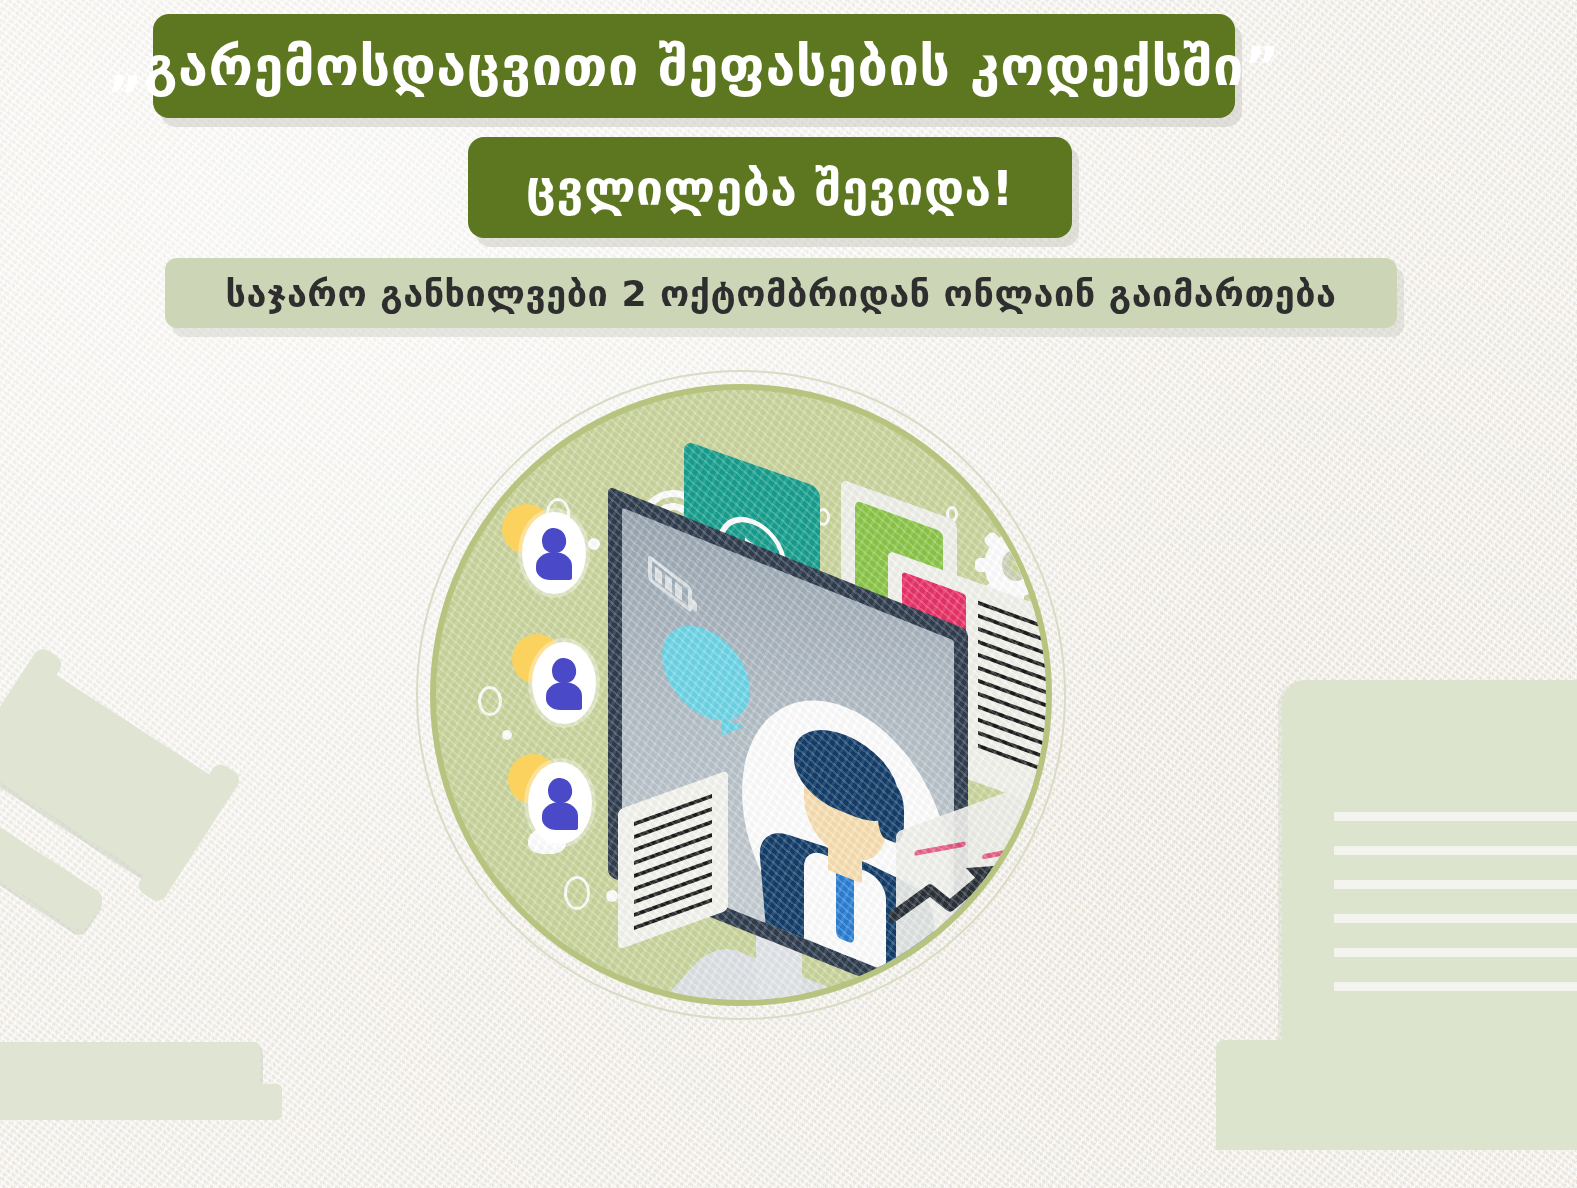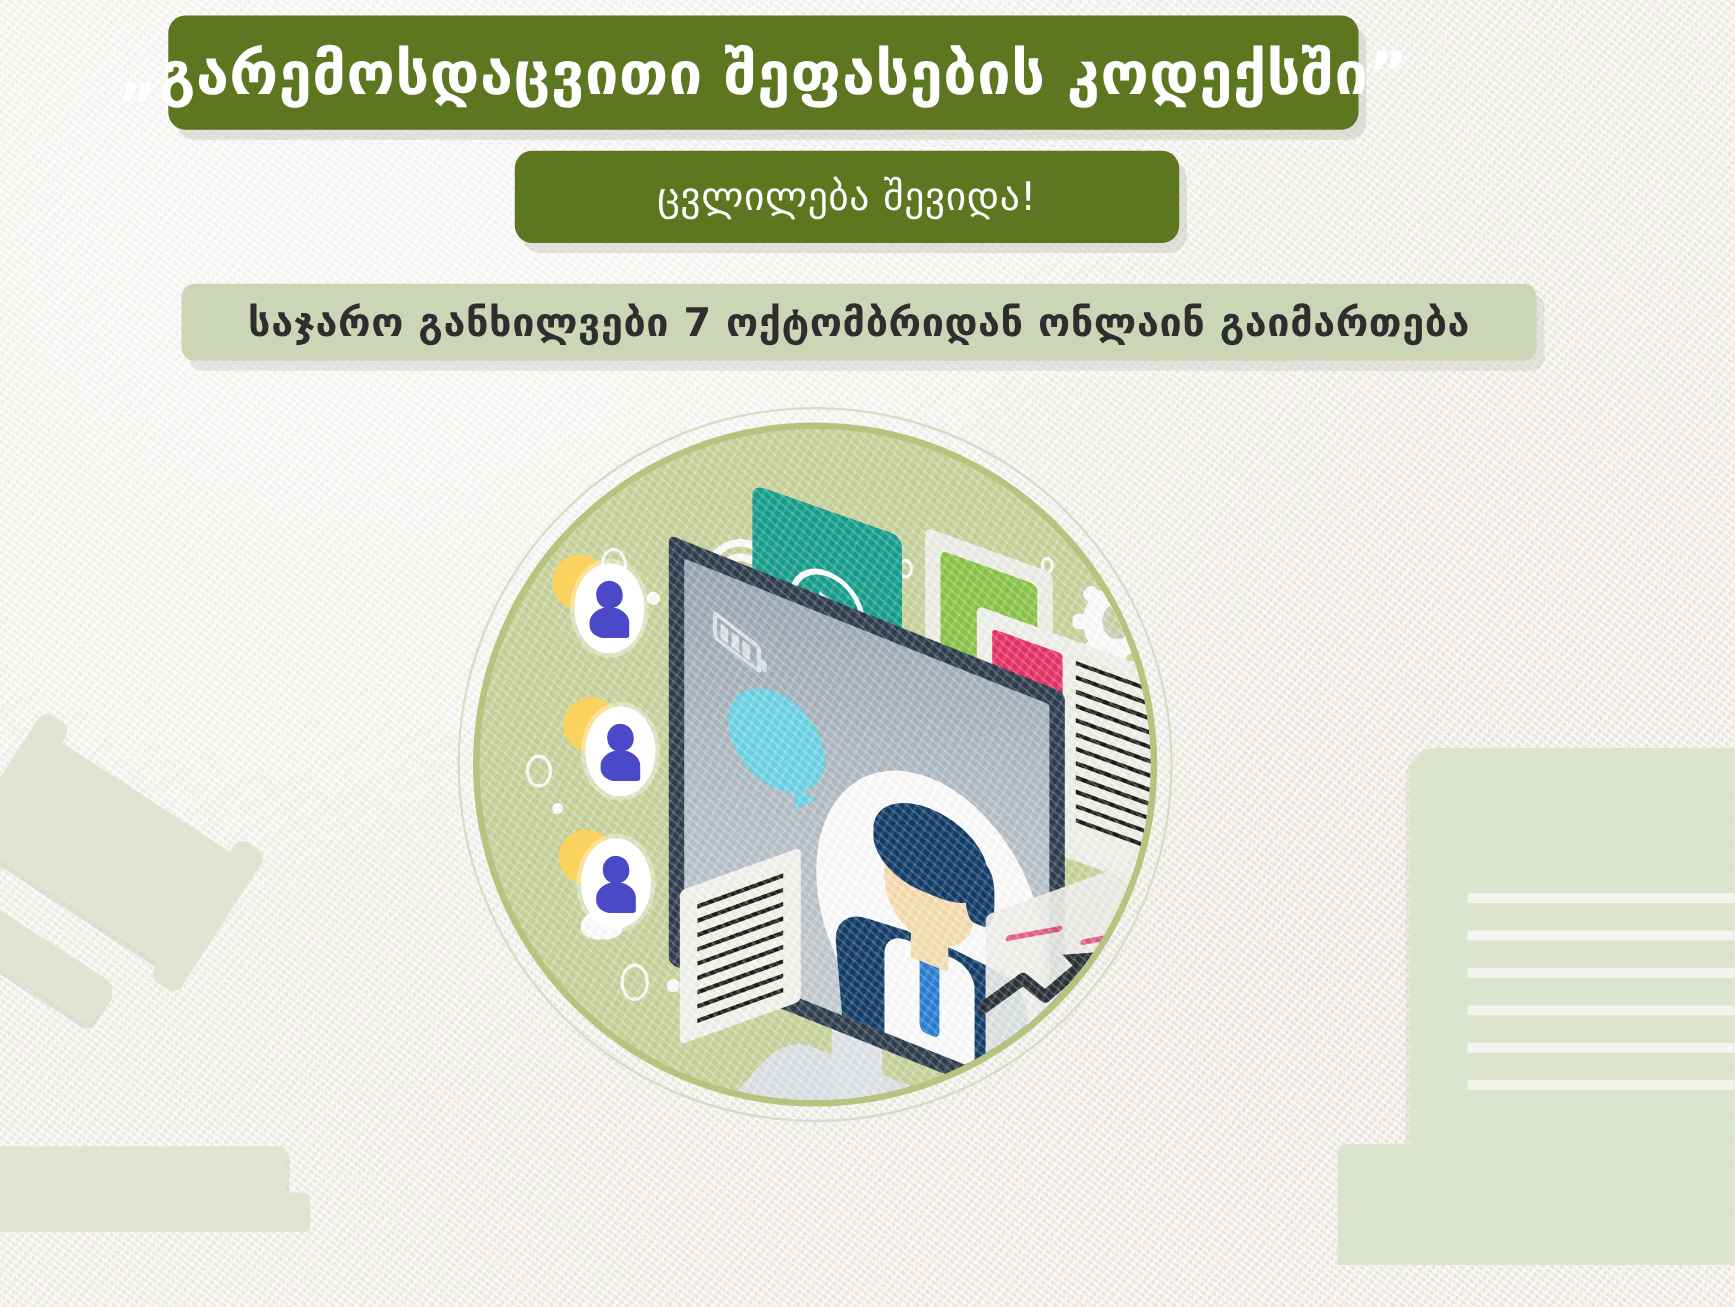--- a/index.html
+++ b/index.html
@@ -102,22 +102,22 @@
     color:#2e2e2e;
     border-radius:12px;
     box-shadow: 7px 9px 0 rgba(202,202,192,.42);
   }
 
   #banner-title-1 {
     left:153px; top:14px; width:1082px; height:104px;
     font-size:54px; font-weight:700;
   }
   #banner-title-2 {
-    left:468px; top:137px; width:604px; height:84px;
-    font-size:36px; font-weight:400;
+    left:468px; top:137px; width:604px; height:101px;
+    font-size:48px; font-weight:700;
   }
   #banner-subtitle {
     left:165px; top:258px; width:1232px; height:70px;
     font-size:36px; font-weight:700;
   }
 
   
   #illustration {
     position:absolute; z-index:4;
     left:416px; top:370px;
@@ -406,21 +406,21 @@
     <div class="doc-line"></div>
     <div class="doc-line"></div>
   </div>
   <div class="doc-fold"></div>
 </div>
 
 <div class="banner banner-dark" id="banner-title-1">„გარემოსდაცვითი შეფასების კოდექსში”</div>
 
 <div class="banner banner-dark" id="banner-title-2">ცვლილება შევიდა!</div>
 
-<div class="banner banner-light" id="banner-subtitle">საჯარო განხილვები 7 ოქტომბრიდან ონლაინ გაიმართება</div>
+<div class="banner banner-light" id="banner-subtitle">საჯარო განხილვები 2 ოქტომბრიდან ონლაინ გაიმართება</div>
 
 <div id="illustration">
 
   <div id="circle-outer-ring"></div>
 
   <div id="circle-inner">
 
     <div class="bubble-ring" style="left:110px; top:108px; width:24px; height:32px;"></div>
     <div class="bubble-dot" style="left:152px; top:148px; width:12px; height:12px;"></div>
     <div class="bubble-ring" style="left:42px;  top:296px; width:24px; height:30px;"></div>

